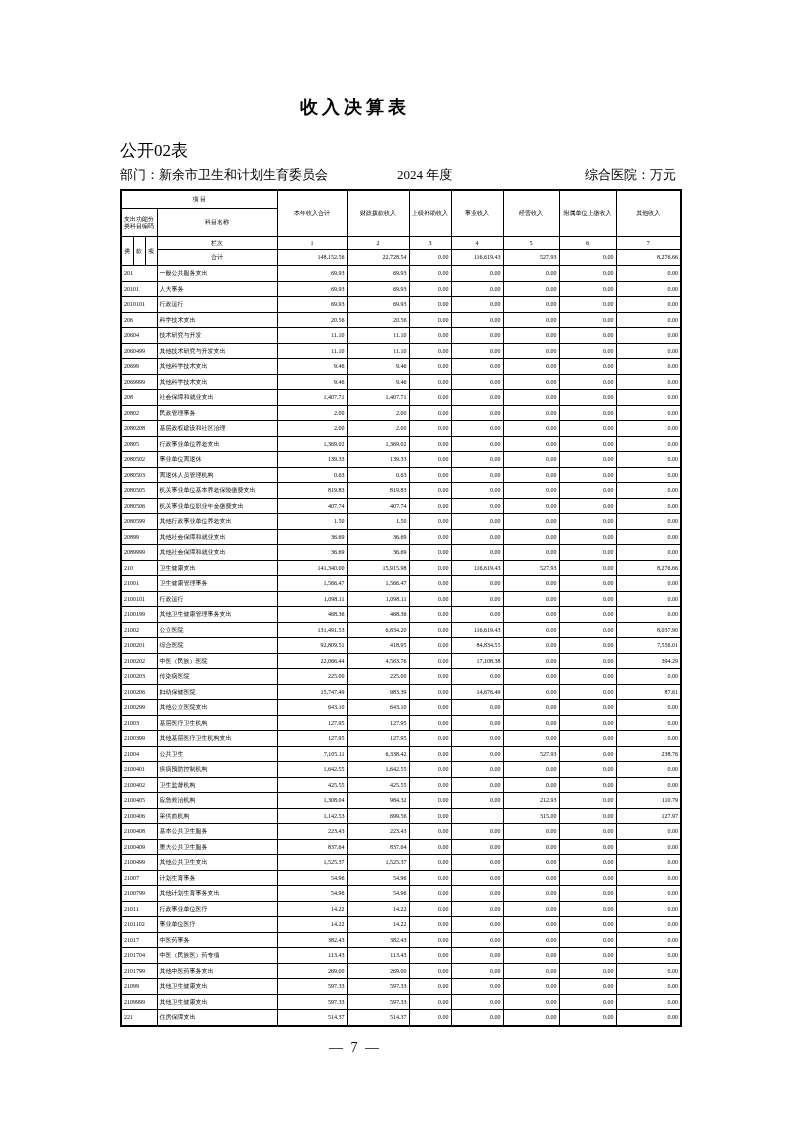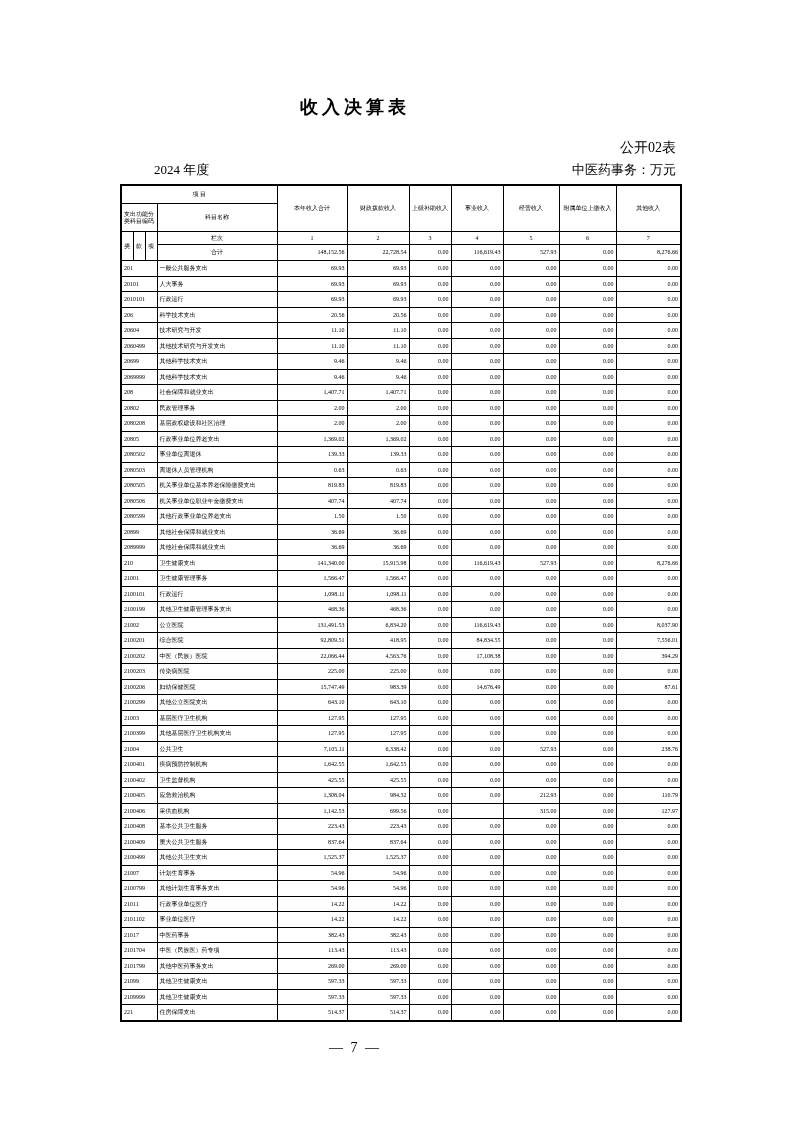--- a/index.html
+++ b/index.html
@@ -12,22 +12,22 @@
   .page{position:relative;width:710px;height:1122px;overflow:hidden;}
   .doc-title{
     padding-top:95px;
     text-align:center;
     font-size:18px;
     font-weight:bold;
     letter-spacing:4px;
   }
   .content{margin-left:120px;width:556px;}
   .meta-code{
-    text-align:right;
-    font-size:14px;
+    text-align:left;
+    font-size:17px;
     margin-top:20px;
   }
   .meta-row{
     display:flex;
     align-items:flex-start;
     font-size:13px;
     margin-top:3px;
     line-height:1.55;
   }
   .meta-dept{width:243px;}
@@ -80,22 +80,23 @@
 </head>
 <body>
 
 <div class="page">
 
   <div class="doc-title">收入决算表</div>
 
   <div class="content">
     <div class="meta-code">公开02表</div>
     <div class="meta-row">
+      <div class="meta-dept">部门：新余市卫生和计划生育委员会</div>
       <div class="meta-year">2024 年度</div>
-      <div class="meta-unit">中医药事务：万元</div>
+      <div class="meta-unit">综合医院：万元</div>
     </div>
 
     <table class="income">
       <colgroup>
         <col class="c-lei">
           <col class="c-kuan">
           <col class="c-xiang">
         <col class="c-name">
         <col class="c1">
           <col class="c2">

